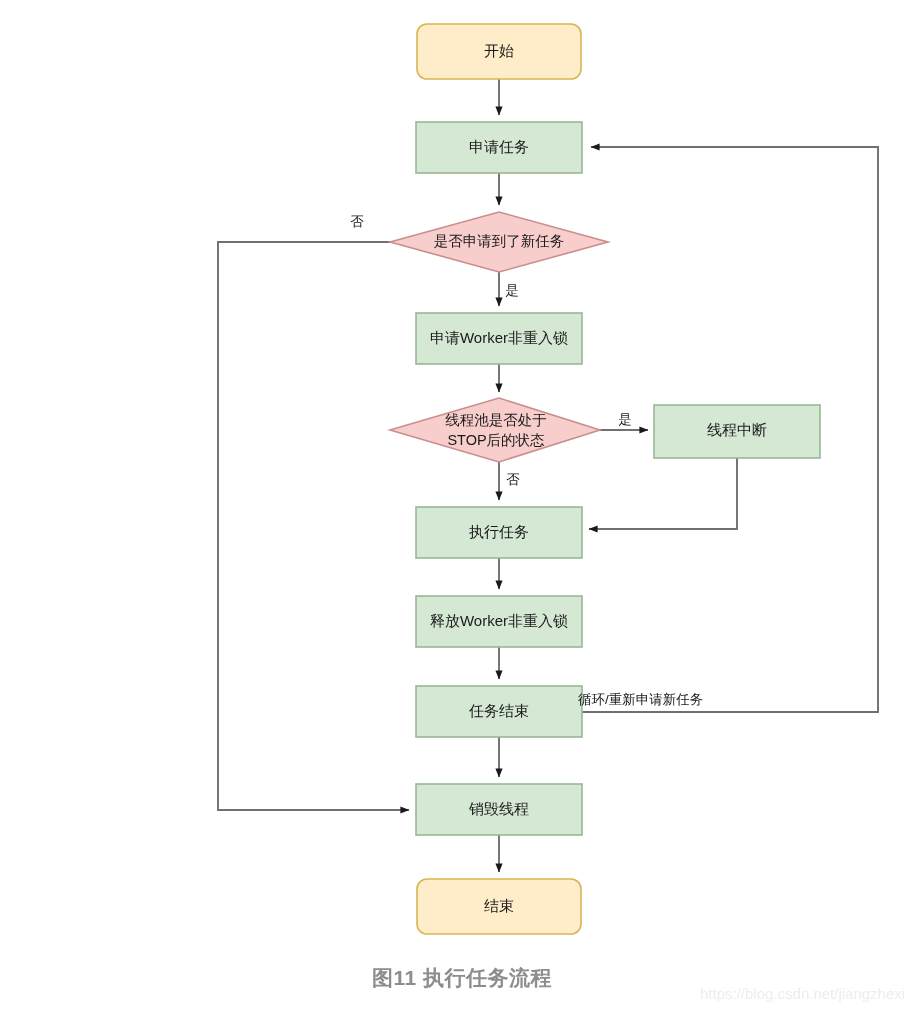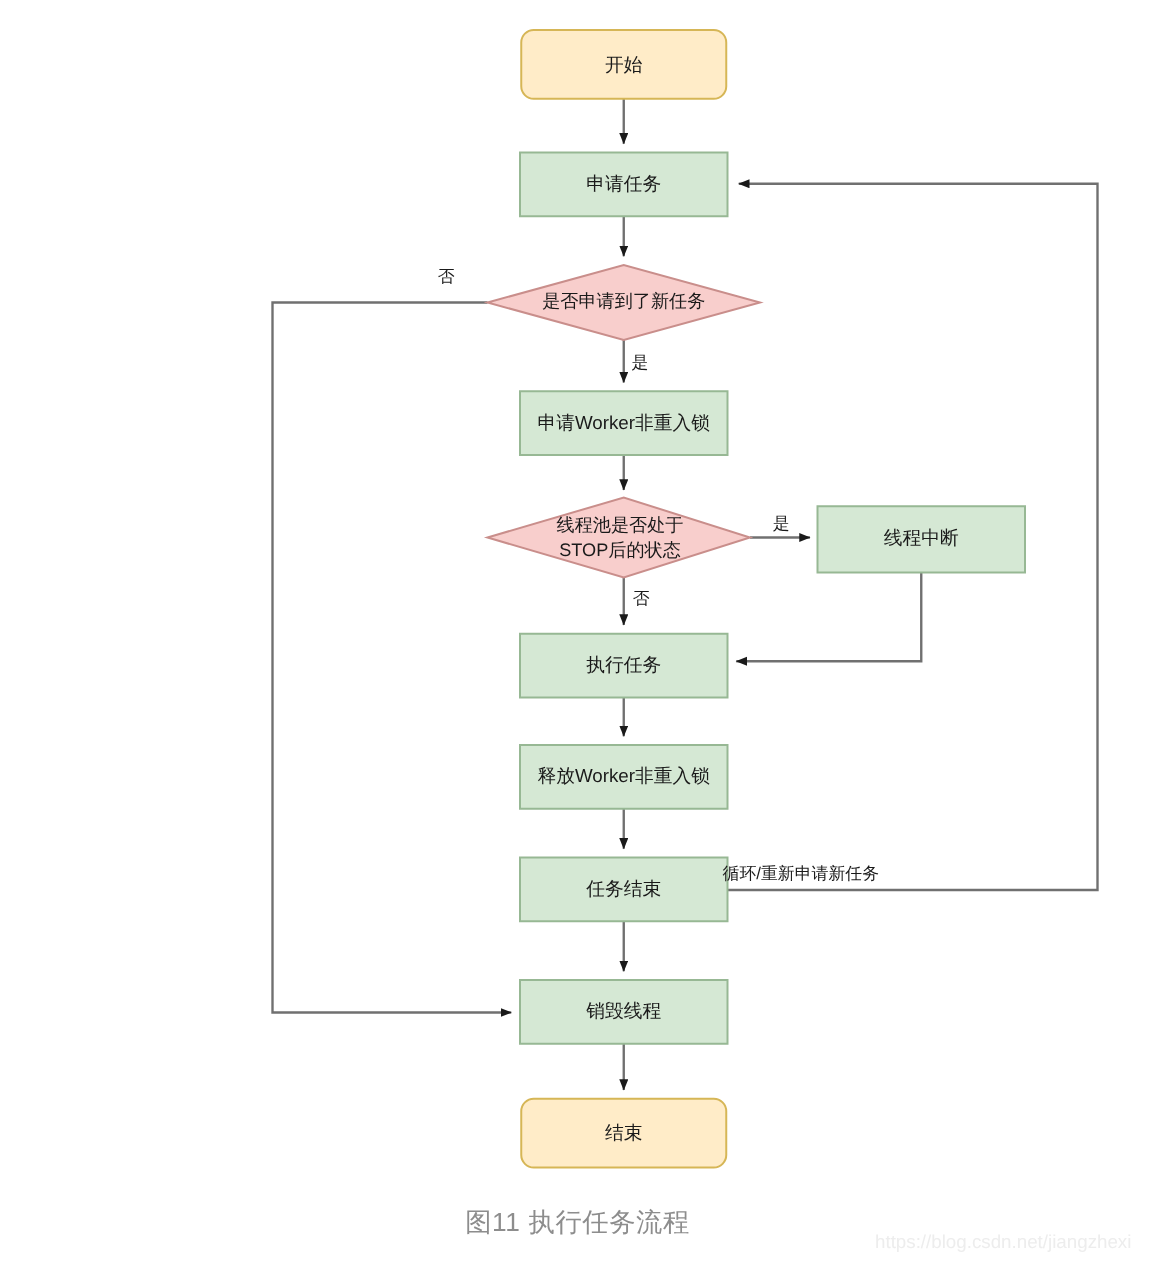--- a/index.html
+++ b/index.html
@@ -48,20 +48,21 @@
   .caption-text {
     position: absolute;
     left: 0;
     top: 964px;
     width: 924px;
     text-align: center;
     font-size: 21px;
     color: #8d8d8d;
     font-family: "Liberation Sans", "DejaVu Sans", sans-serif;
     letter-spacing: 0.5px;
+    font-weight: bold;
   }
   .watermark-text {
     position: absolute;
     left: 700px;
     top: 985px;
     font-size: 15px;
     color: #ededed;
     font-family: "Liberation Sans", "DejaVu Sans", sans-serif;
     white-space: nowrap;
   }

